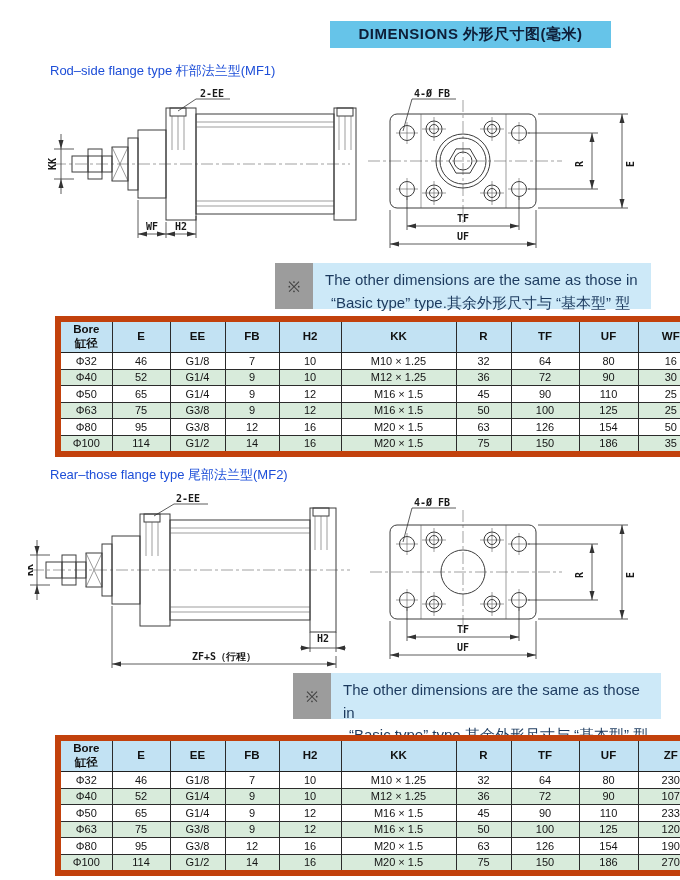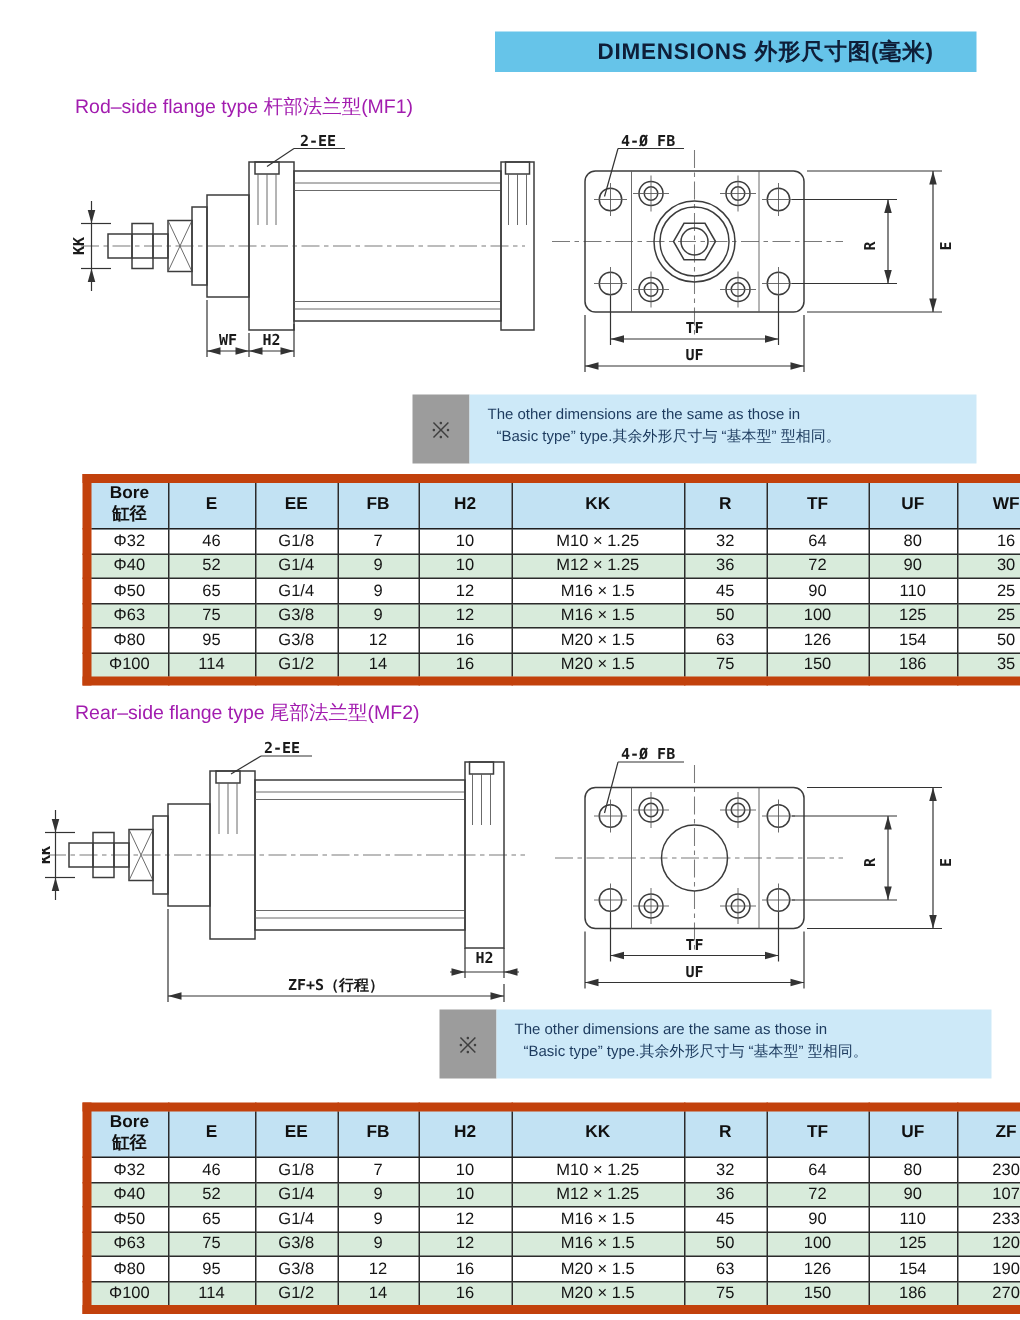--- a/index.html
+++ b/index.html
@@ -1,32 +1,32 @@
 <!DOCTYPE html>
 <html style="--header-bg: #66c4e9; --note-bg: #cde9f8; --note-marker-bg: #9c9c9c; --table-header-bg: #c2e2f3; --row-green: #d8ebdb;"><head>
 <meta charset="utf-8">
 <style>
   html,body{margin:0;padding:0;background:#e8e8e8;}
   .page{position:relative;width:680px;height:880px;background:#ffffff;margin:0 auto;
         font-family:"Liberation Sans",sans-serif;overflow:hidden;}
 
   .header-bar{position:absolute;left:330px;top:21px;width:281px;height:27px;
     background:var(--header-bg,#66c4e9);color:#0e1e38;font-weight:bold;font-size:15px;
-    display:flex;align-items:center;justify-content:center;letter-spacing:.5px;padding-left:40px;}
-
-  .sec-title{position:absolute;left:50px;font-size:13px;color:#a21caf;}
+    display:flex;align-items:center;justify-content:center;letter-spacing:.5px;}
+
+  .sec-title{position:absolute;left:50px;font-size:13px;color:#1d4ed8;}
   .sec-title.s1{top:62px;}
   .sec-title.s2{top:466px;}
 
   .note{position:absolute;display:flex;height:46px;}
   .note.n1{left:275px;top:263px;}
   .note.n2{left:293px;top:673px;}
   .note-marker{width:38px;background:var(--note-marker-bg,#9c9c9c);color:#3f3f3f;
     display:flex;align-items:center;justify-content:center;font-size:15px;}
-  .note-body{background:var(--note-bg,#cde9f8);padding:6px 10px 0 12px;font-size:10px;
+  .note-body{background:var(--note-bg,#cde9f8);padding:6px 10px 0 12px;font-size:15px;
     color:#1c3a5e;line-height:1.5;}
   .note.n1 .note-body{width:316px;}
   .note.n2 .note-body{width:308px;}
   .note-line2{padding-left:6px;}
 
   table.dim-table{position:absolute;left:15px;width:648px;border-collapse:collapse;
     table-layout:fixed;border:6px solid #c2410c;margin-left:40px;}
   table.t1{top:316px;}
   table.t2{top:735px;}
   .dim-table th{background:var(--table-header-bg,#c2e2f3);font-size:11.5px;font-weight:bold;
@@ -295,21 +295,21 @@
           <td>16</td>
           <td>M20 × 1.5</td>
           <td>75</td>
           <td>150</td>
           <td>186</td>
           <td>35</td>
         </tr>
       </tbody>
   </table>
 
-  <div class="sec-title s2">Rear–side flange type 尾部法兰型(MF2)</div>
+  <div class="sec-title s2">Rear–those flange type 尾部法兰型(MF2)</div>
 
   <svg class="drawing dw-2a" width="330" height="180" viewBox="0 0 330 180">
     <g>
       <line class="cl" x1="4" y1="80" x2="322" y2="80"></line>
       <rect class="ln" x="18" y="72" width="16" height="16"></rect>
       <rect class="ln" x="34" y="65" width="14" height="30"></rect>
       <line class="ln" x1="34" y1="72" x2="48" y2="72"></line>
       <line class="ln" x1="34" y1="88" x2="48" y2="88"></line>
       <rect class="ln" x="48" y="72" width="10" height="16"></rect>
       <rect class="ln" x="58" y="63" width="16" height="34"></rect>

